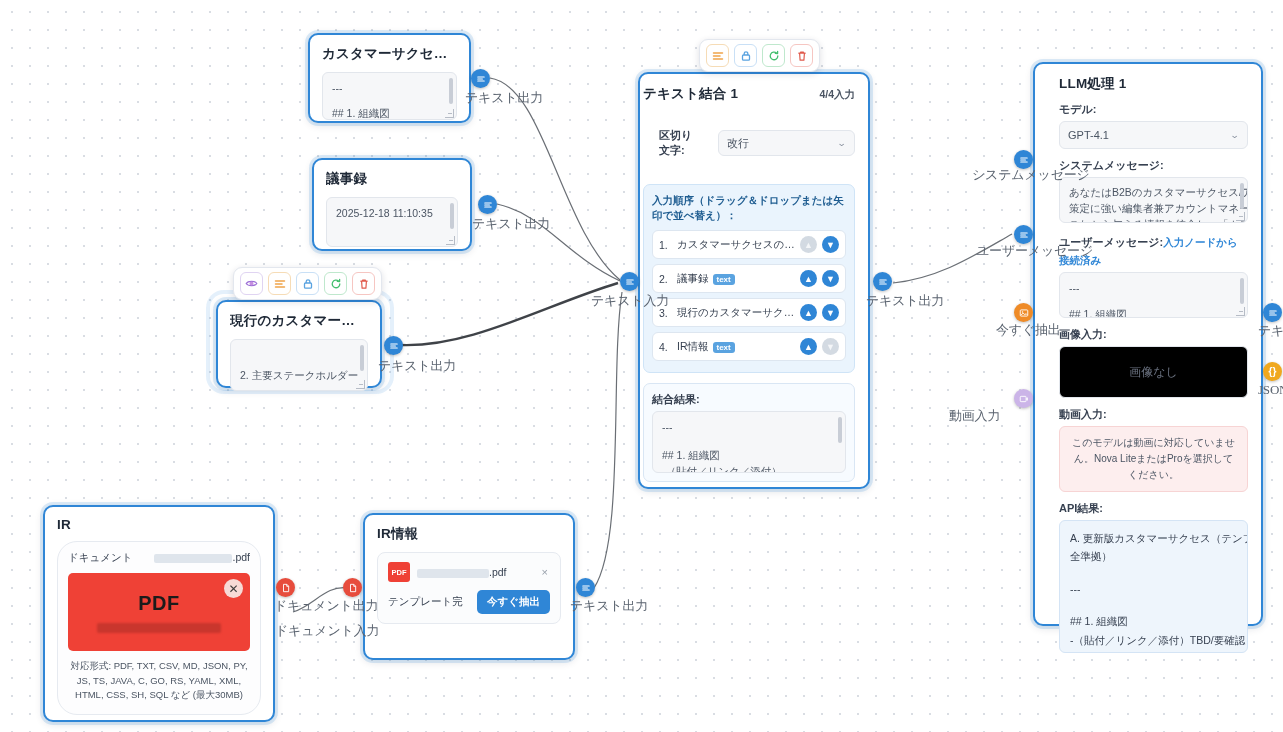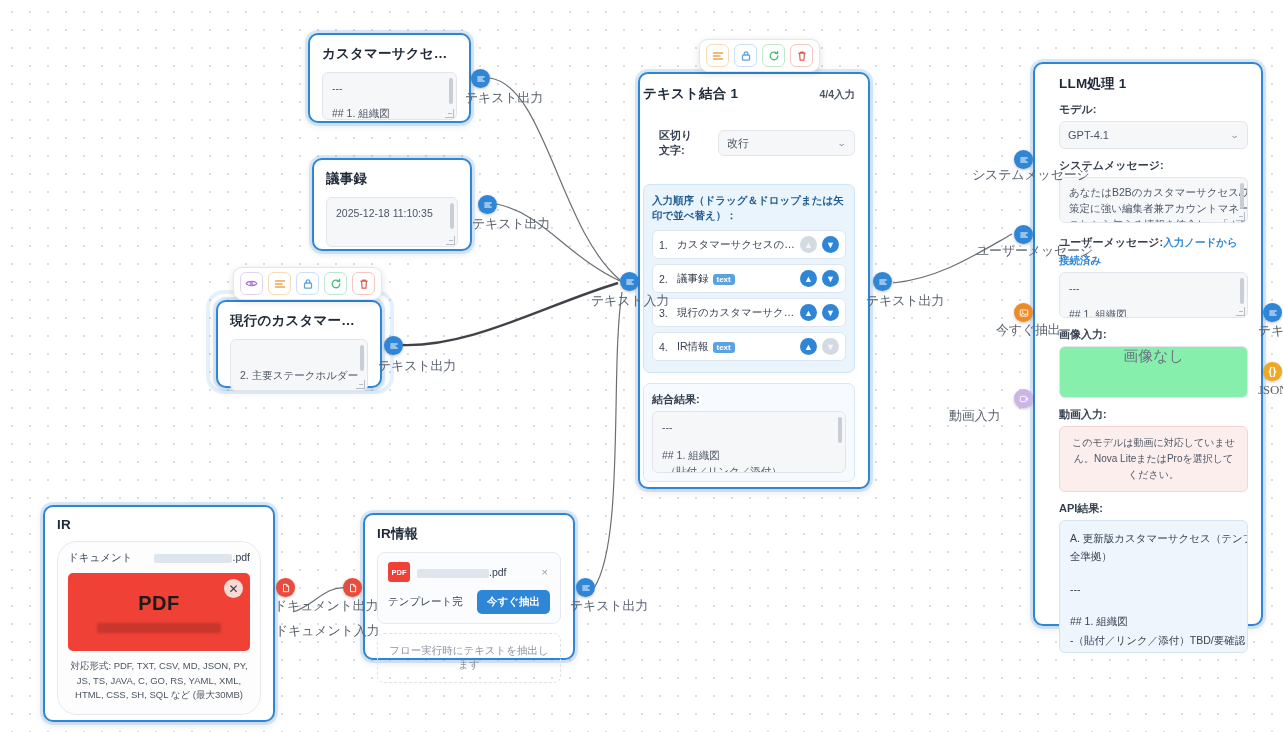--- a/index.html
+++ b/index.html
@@ -180,22 +180,22 @@
   .extract-btn{
     background:#2f86d6;color:#fff;border-radius:5px;font-size:10.5px;font-weight:700;
     padding:5px 10px;cursor:pointer;white-space:nowrap;
   }
   .hint-box{
     box-sizing:border-box;width:100%;margin-top:9px;border:1px dashed #dfe4ea;border-radius:7px;
     padding:10px 8px;text-align:center;font-size:10.5px;color:#8b93a0;
   }
 
   .nomedia{
-    box-sizing:border-box;width:100%;background:#86efac;border:1px solid #e2e6ec;border-radius:6px;
-    height:52px;display:flex;align-items:flex-start;justify-content:center;font-size:15px;color:#6b7280;
+    box-sizing:border-box;width:100%;background:#000000;border:1px solid #e2e6ec;border-radius:6px;
+    height:52px;display:flex;align-items:center;justify-content:center;font-size:12px;color:#6b7280;
   }
   .warn-box{
     box-sizing:border-box;width:100%;background:#fdeeee;border:1px solid #f7d4d4;border-radius:6px;
     padding:8px 10px;text-align:center;font-size:10px;color:#4b5563;line-height:1.6;
   }
   .api-box{
     box-sizing:border-box;width:100%;background:#eef5fc;border:1px solid #d4e4f5;border-radius:6px;
     padding:8px 10px;font-size:10.5px;color:#374151;line-height:1.75;position:relative;
   }
 
@@ -563,21 +563,20 @@
       <div class="file-row">
         <span class="pdf-chip">PDF</span>
         <span class="file-name"><span class="redact" style="width:72px;"></span><span>.pdf</span></span>
         <span class="x-btn">×</span>
       </div>
       <div class="file-status-row">
         <span class="file-status">テンプレート完</span>
         <span class="extract-btn">今すぐ抽出</span>
       </div>
     </div>
-    <div class="hint-box">フロー実行時にテキストを抽出します</div>
   </div>
   <div class="port doc" style="left:343px;top:578px;">
     <svg width="10" height="10" viewBox="0 0 12 12">
         <path d="M3 1.6 h4 l2.2 2.2 v6.6 h-6.2 Z" fill="none" stroke="#fff" stroke-width="1.1" stroke-linejoin="round"></path>
         <path d="M6.9 1.6 v2.4 h2.3" fill="none" stroke="#fff" stroke-width="1.1"></path>
       </svg>
   </div>
   <div class="port-label" style="left:275px;top:622px;">ドキュメント入力</div>
 
   <div class="port text" style="left:576px;top:578px;">

